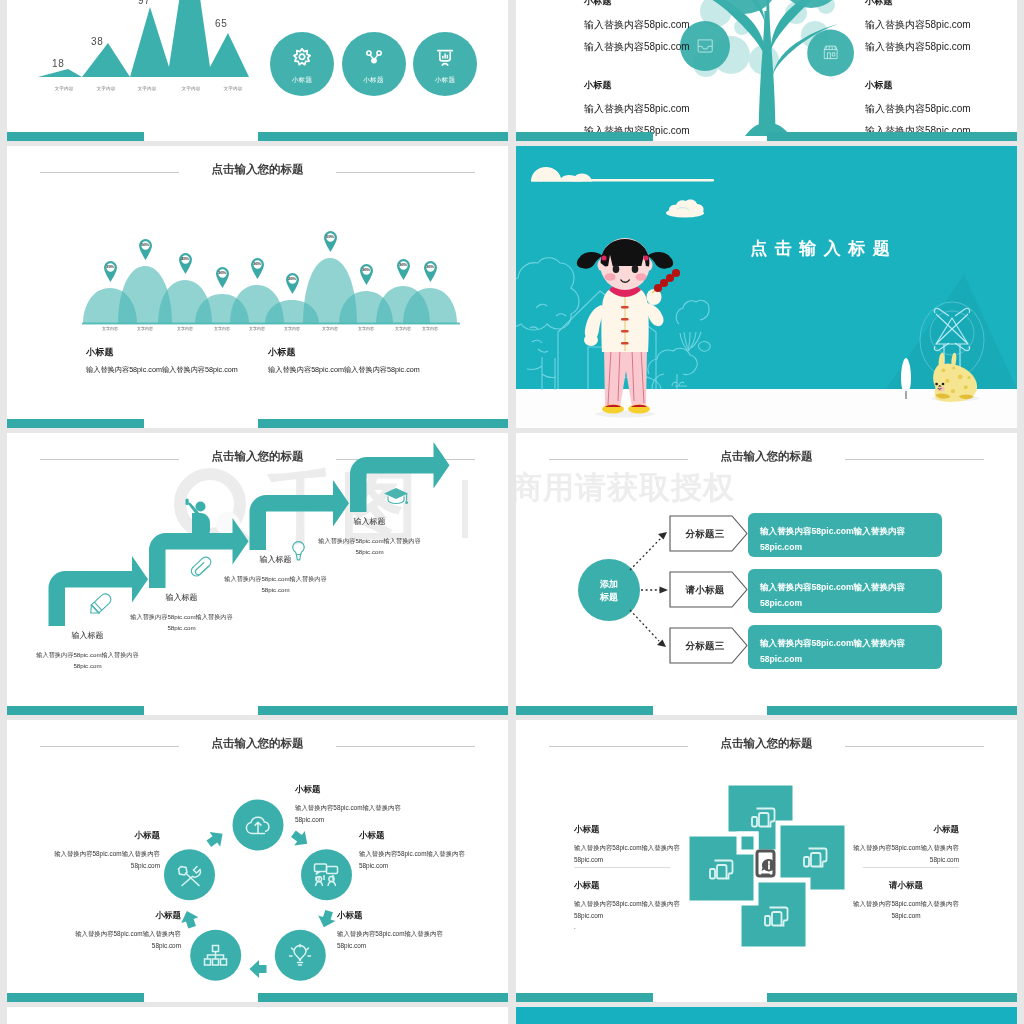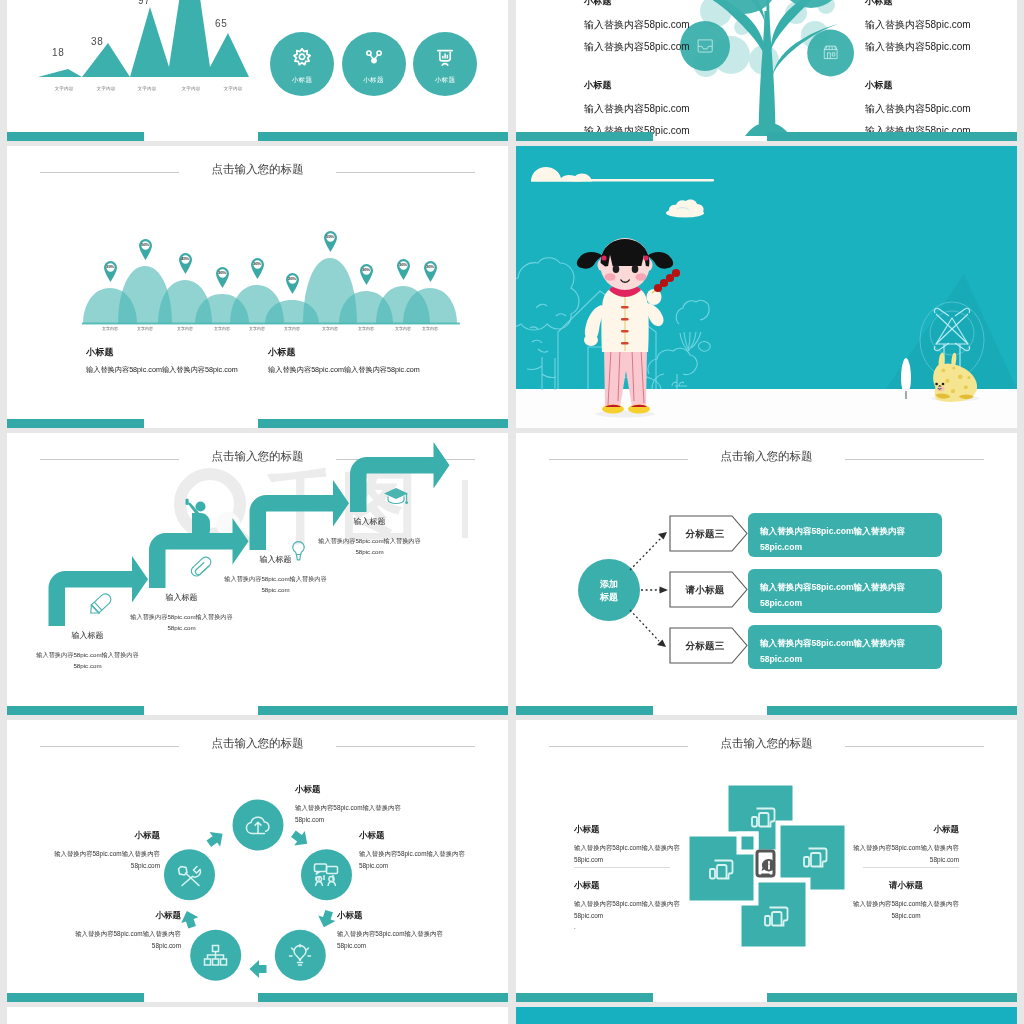--- a/index.html
+++ b/index.html
@@ -9,21 +9,21 @@
   .slide{position:absolute;width:501px;height:282px;background:#ffffff;overflow:hidden;}
   .fbar{position:absolute;bottom:0;height:9px;background:#34aaa8;}
   .fb-s{left:0;width:137px;}
   .fb-l{left:251px;width:250px;}
   
   .shead{position:absolute;top:16px;left:0;width:100%;height:14px;}
   .shead .ln{position:absolute;top:10px;height:1px;background:#c9c9c9;}
   .shead .ln.l{left:33px;width:139px;}
   .shead .ln.r{right:33px;width:139px;}
   .shead .tt{position:absolute;left:0;width:100%;text-align:center;
-    font-size:11.5px;font-weight:normal;color:#3c3c3c;letter-spacing:0px;line-height:14px;}
+    font-size:11.5px;font-weight:bold;color:#3c3c3c;letter-spacing:0px;line-height:14px;}
   
   .areachart{position:absolute;left:31px;top:60px;width:212px;height:160px;}
   .areachart svg{position:absolute;left:0;top:0;}
   .areachart .vl{position:absolute;font-size:10px;color:#4a4a4a;letter-spacing:.8px;font-weight:500;}
   .areachart .xl{position:absolute;top:167px;font-size:4.6px;color:#6a6a6a;width:42px;text-align:center;letter-spacing:.2px;}
   .circrow{position:absolute;left:263px;top:173px;width:207px;height:64px;display:flex;justify-content:space-between;}
   .circ{width:64px;height:64px;border-radius:50%;background:#43b2ae;position:relative;
         display:flex;flex-direction:column;align-items:center;justify-content:center;}
   .circ .ci{display:block;height:22px;margin-top:4px;line-height:0;}
   .circ .cl{font-size:6.5px;color:#fff;margin-top:6px;letter-spacing:.3px;}
@@ -95,21 +95,21 @@
 <body>
 
 <div id="page">
 
   <div class="slide" id="s-chart" style="left:7px;top:-141px;">
 
     <div class="areachart">
       <svg viewBox="0 0 212 162" width="212" height="162">
         <polygon fill="#3bb0ad" points="0,158 30,150 44,158 70,124 92,158 112,88 131,148 152,10 172,148 190,114 211,158"></polygon>
       </svg>
-      <div class="vl" style="left:14px;top:128px;">18</div>
+      <div class="vl" style="left:14px;top:139px;">18</div>
       <div class="vl" style="left:53px;top:117px;">38</div>
       <div class="vl" style="left:100px;top:76px;">97</div>
       <div class="vl" style="left:177px;top:99px;">65</div>
       <div class="xl" style="left:5px;">文字内容</div>
       <div class="xl" style="left:47px;">文字内容</div>
       <div class="xl" style="left:88px;">文字内容</div>
       <div class="xl" style="left:132px;">文字内容</div>
       <div class="xl" style="left:174px;">文字内容</div>
     </div>
 
@@ -469,20 +469,21 @@
           <path d="M137 129l26-21" stroke="#f2c94c" stroke-width="1.2" fill="none"></path>
           <g fill="#b61212">
             <circle cx="143" cy="124" r="4.1"></circle>
               <circle cx="149" cy="119" r="4.1"></circle>
             <circle cx="155" cy="114" r="4.1"></circle>
               <circle cx="161" cy="109" r="4.1"></circle>
           </g>
         </g>
       </g>
     </svg>
+    <div class="cvtitle">点击输入标题</div>
   </div>
 
   <div class="slide" id="s-steps" style="left:7px;top:433px;">
     <div class="shead">
       <div class="ln l"></div>
       <div class="tt">点击输入您的标题</div>
       <div class="ln r"></div>
     </div>
     <div class="wm">
       <svg viewBox="0 0 310 82" width="310" height="82">
@@ -551,20 +552,21 @@
     <div class="fbar fb-l"></div>
   </div>
 
   <div class="slide" id="s-branch" style="left:516px;top:433px;">
     <div class="shead">
       <div class="ln l"></div>
       <div class="tt">点击输入您的标题</div>
       <div class="ln r"></div>
     </div>
     <div class="wmtext">
+      <div class="wmt2">商用请获取授权</div>
     </div>
     <svg class="brsvg" viewBox="0 0 501 282" width="501" height="282">
       <circle cx="93" cy="157" r="31" fill="#3bafac"></circle>
       <g stroke="#2b2b2b" stroke-width="1.3" stroke-dasharray="2 2.6" fill="none">
         <path d="M114 137L145 105"></path>
           <path d="M125 157L144 157"></path>
           <path d="M114 177L143 208"></path>
       </g>
       <g fill="#2b2b2b">
         <path d="M151 99l-9 2 5.5 5.5z"></path>

